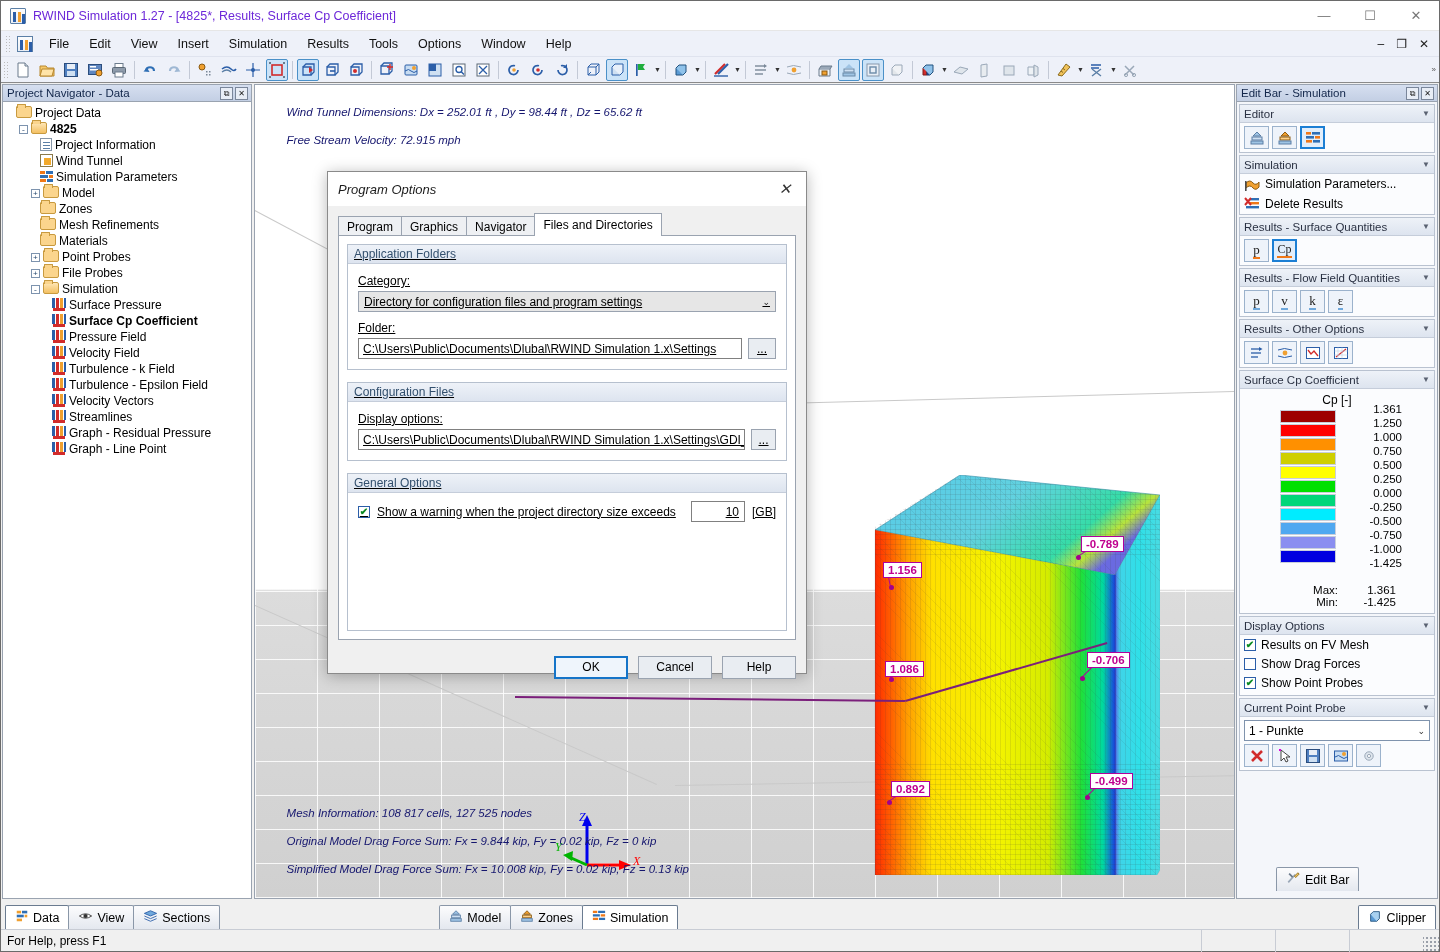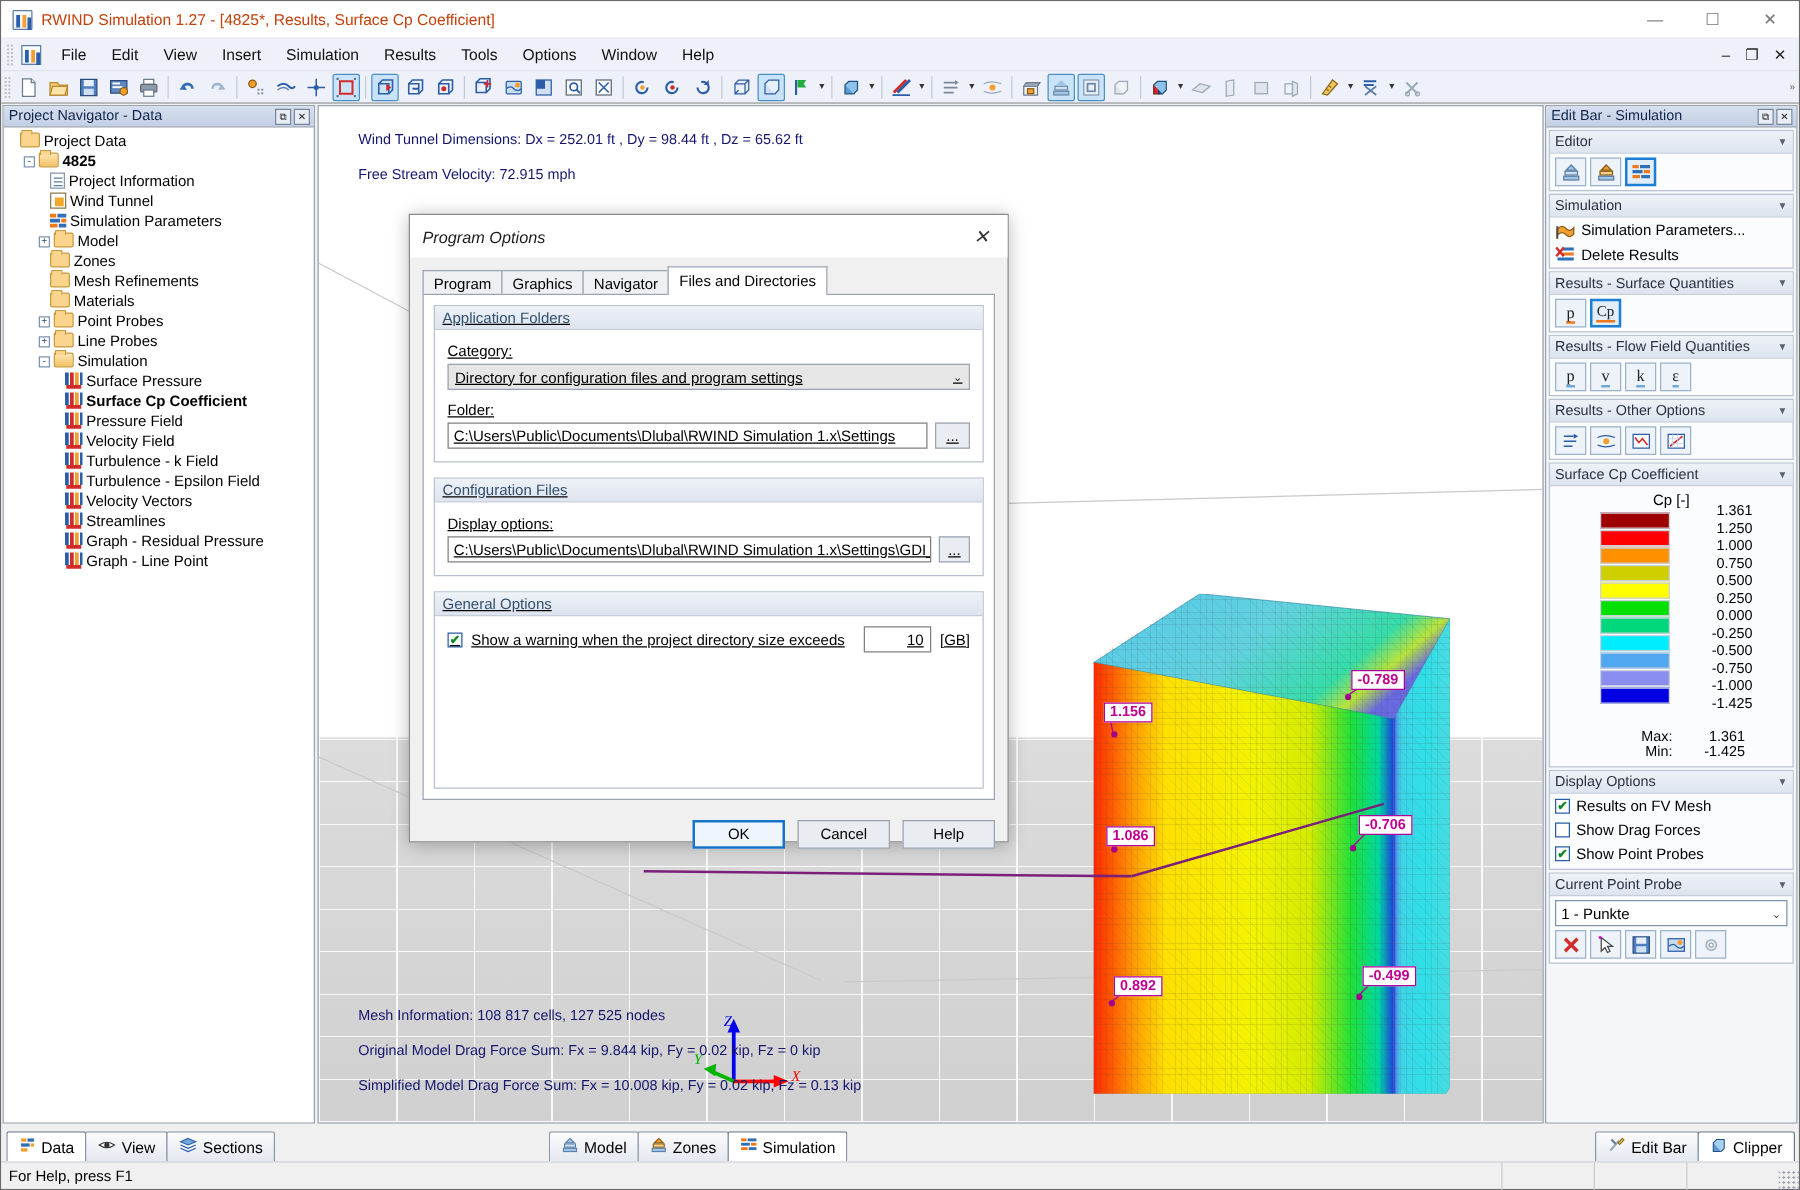--- a/index.html
+++ b/index.html
@@ -31,21 +31,21 @@
     width: 16px; height: 16px; margin: 0 7px 0 9px;
     background: linear-gradient(#fdfdfd,#e9eef5);
     border: 1px solid #5b7fa6; border-radius: 1px;
     position: relative; flex: 0 0 16px;
   }
   .title-icon::before {
     content: ""; position: absolute; left: 2px; top: 3px;
     width: 3px; height: 10px; background: #2b5ea8;
     box-shadow: 5px 0 0 #f0a030, 9px 2px 0 #2b5ea8;
   }
-  .title-text { color: #c2410c; font-size: 12.5px; }
+  .title-text { color: #6d28d9; font-size: 12.5px; }
   .win-buttons { margin-left: auto; display: flex; height: 30px; }
   .win-btn {
     width: 46px; height: 30px; display: flex;
     align-items: center; justify-content: center;
     color: #777; font-size: 13px;
   }
 
   
   .menubar {
     height: 26px; flex: 0 0 26px;
@@ -177,21 +177,21 @@
   .viewport {
     flex: 1 1 auto; position: relative;
     border: 1px solid #9aa3b0; margin: 1px 0 0 1px;
     background:
       linear-gradient(180deg, #ffffff 0%, #ffffff 62%, #dcdcdc 62.2%, #d0d0d0 100%);
     overflow: hidden;
     min-width: 0;
   }
   .vp-text {
     position: absolute; color: #15166e; font-size: 11.5px; line-height: 14px;
-    white-space: pre; font-family: "Liberation Sans", sans-serif;
+    white-space: pre; font-family: "Liberation Sans", sans-serif; font-style: italic;
   }
   .tunnel-line { position: absolute; background: #c9c9c9; height: 1px; transform-origin: 0 0; }
   .ground-grid {
     position: absolute; left:0; right:0; bottom:0; height: 38%;
     background-image:
       repeating-linear-gradient(90deg, rgba(255,255,255,.85) 0 1px, transparent 1px 62px),
       repeating-linear-gradient(0deg, rgba(255,255,255,.85) 0 1px, transparent 1px 34px);
   }
   .axis-tri { position: absolute; left: 300px; top: 722px; width: 90px; height: 66px; }
 
@@ -272,21 +272,21 @@
     background: #f0f0f0;
     display: flex; align-items: flex-end; padding: 0 4px 0 4px;
     position: relative;
   }
   .btab {
     height: 24px; display: flex; align-items: center; gap: 4px;
     padding: 0 9px; border: 1px solid #8a97a8; border-bottom: none;
     background: linear-gradient(#fcfcfd,#e4e8ef);
     font-size: 12.5px; margin-right: -1px; border-radius: 2px 2px 0 0;
   }
-  .btab.sel { background: #ffffff; border-color: #6a7b90; font-weight: normal; }
+  .btab.sel { background: #ffffff; border-color: #6a7b90; font-weight: normal; margin-top: 38px; }
   .btab-grp-right { margin-left: auto; display:flex; }
   .statusbar {
     height: 22px; flex: 0 0 22px; background: #f0f0f0;
     border-top: 1px solid #c8ccd4;
     display: flex; align-items: center; font-size: 12px; padding-left: 6px;
   }
   .sb-cells { margin-left: auto; display: flex; height: 22px; }
   .sb-cell { width: 74px; border-left: 1px solid #c8ccd4; }
   .sb-grip { width: 16px; height: 16px; align-self: flex-end;
     background-image: radial-gradient(#9aa0aa 1px, transparent 1px);
@@ -795,21 +795,21 @@
             <span class="spacer"></span>
             <span class="expander">+</span>
             <span style="display:inline-block;position:relative;"><span class="ico ico-folder"></span></span>
             <span class="lbl">Point Probes</span>
           </div>
           <div class="tnode">
             <span class="spacer"></span>
             <span class="spacer"></span>
             <span class="expander">+</span>
             <span style="display:inline-block;position:relative;"><span class="ico ico-folder"></span></span>
-            <span class="lbl">Line Probes</span>
+            <span class="lbl">File Probes</span>
           </div>
           <div class="tnode">
             <span class="spacer"></span>
             <span class="spacer"></span>
             <span class="expander">-</span>
             <span style="display:inline-block;position:relative;"><span class="ico ico-folder open"></span></span>
             <span class="lbl">Simulation</span>
           </div>
           <div class="tnode">
             <span class="spacer"></span>

